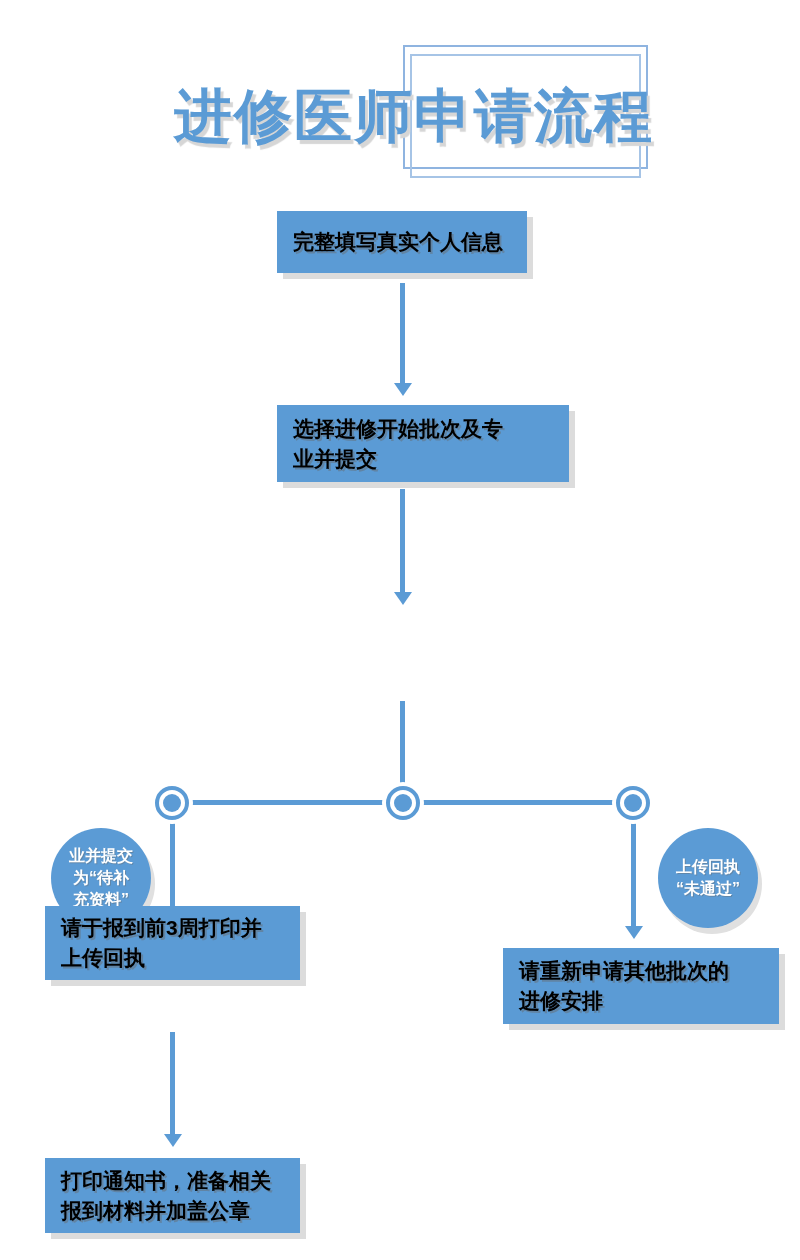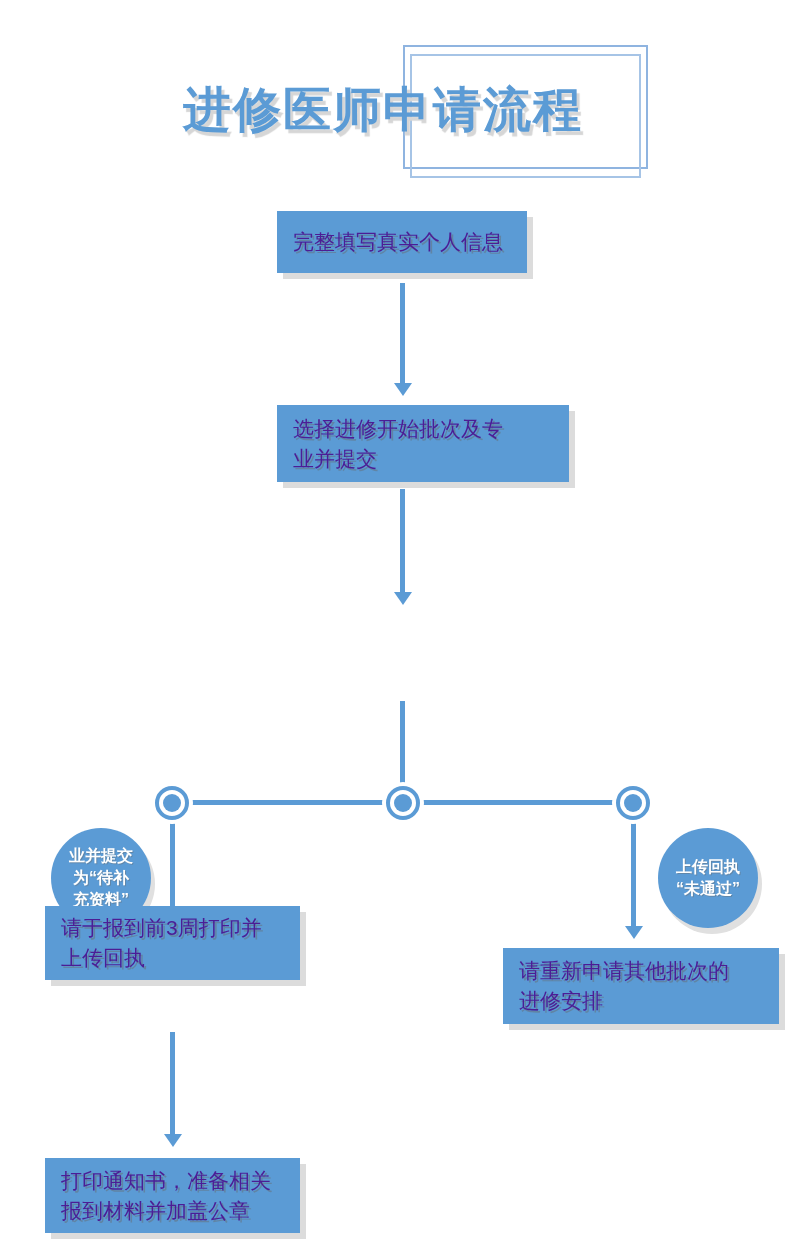--- a/index.html
+++ b/index.html
@@ -6,28 +6,28 @@
   .canvas{
     position:relative;width:800px;height:1260px;background:#ffffff;overflow:hidden;
     font-family:"Liberation Sans","DejaVu Sans",sans-serif;
   }
   
   .decor-rect{position:absolute;border:2px solid #8FB4E0;background:transparent;}
   .decor-a{left:403px;top:45px;width:241px;height:120px;}
   .decor-b{left:410px;top:54px;width:227px;height:120px;border-color:#A6C4E6;}
   
   .page-title{
-    position:absolute;left:183px;top:78px;width:470px;
-    font-size:48px;font-weight:bold;color:#5B9BD5;letter-spacing:2px;
+    position:absolute;left:174px;top:78px;width:470px;
+    font-size:58px;font-weight:bold;color:#5B9BD5;letter-spacing:2px;
     text-shadow:3px 4px 1px #d6d6d6;white-space:nowrap;z-index:3;
   }
   
   .step-box{
-    position:absolute;background:#5B9BD5;color:#4c1d95;
-    font-size:21px;font-weight:normal;line-height:30px;
+    position:absolute;background:#5B9BD5;color:#000000;
+    font-size:21px;font-weight:bold;line-height:30px;
     display:flex;align-items:center;padding:0 16px;box-sizing:border-box;
     white-space:pre-line;box-shadow:6px 6px 0 #dcdcdc;
     text-shadow:2px 2px 0 rgba(105,105,105,0.45);
   }
   .box-1{left:277px;top:211px;width:250px;height:62px;}
   .box-2{left:277px;top:405px;width:292px;height:77px;}
   .box-3{left:277px;top:613px;width:250px;height:78px;}
   .box-4l{left:45px;top:906px;width:255px;height:74px;}
   .box-5l{left:45px;top:1158px;width:255px;height:75px;}
   .box-4r{left:503px;top:948px;width:276px;height:76px;}

